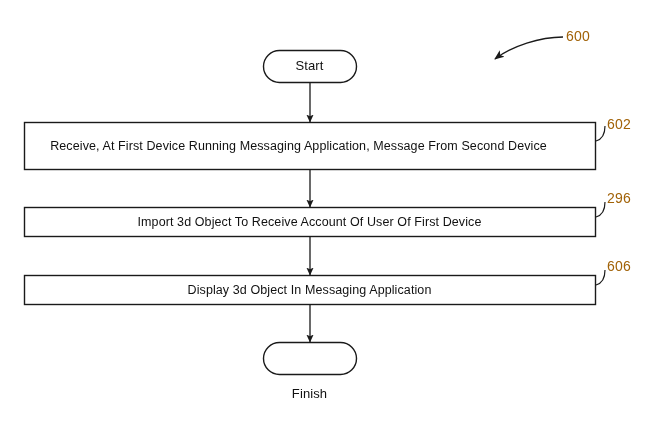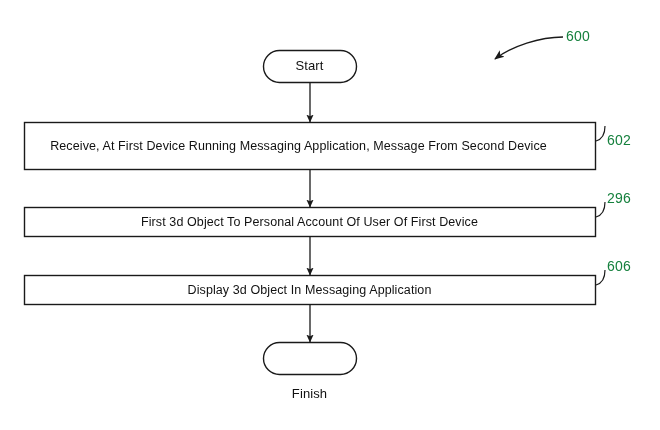--- a/index.html
+++ b/index.html
@@ -39,33 +39,33 @@
     box-sizing: border-box;
     pointer-events: none;
   }
   .terminator-text {
     font-size: 13px;
   }
   .ref-label {
     position: absolute;
     font-family: "Liberation Sans", sans-serif;
     font-size: 14px;
-    color: #15803d;
+    color: #a16207;
     letter-spacing: 0.2px;
     white-space: nowrap;
   }
   
   #text-step-1 { left: 13px; top: 122px; width: 571px; height: 47px; padding: 0 18px; }
   #text-step-2 { left: 24px; top: 207px; width: 571px; height: 29px; padding: 0 18px; }
   #text-step-3 { left: 24px; top: 275px; width: 571px; height: 29px; padding: 11px 18px; }
   #text-start  { left: 263px; top: 50px;  width: 93px; height: 32px; }
   #text-finish { left: 263px; top: 342px; width: 93px; height: 32px; margin-top: 36px; }
   
   #ref-figure { left: 566px; top: 28px; }
-  #ref-step-1 { left: 607px; top: 132px; }
+  #ref-step-1 { left: 607px; top: 116px; }
   #ref-step-2 { left: 607px; top: 190px; }
   #ref-step-3 { left: 607px; top: 258px; }
 </style>
 </head>
 <body>
 
 <div id="figure-root">
 
   <svg id="figure-svg" viewBox="0 0 660 430">
     <defs>
@@ -99,21 +99,21 @@
 
     <path d="M 596 141 C 603 139, 605 132, 605 126" fill="none" stroke="#1a1a1a" stroke-width="1.2"></path>
     <path d="M 596 217 C 603 215, 605 208, 605 202" fill="none" stroke="#1a1a1a" stroke-width="1.2"></path>
     <path d="M 596 285 C 603 283, 605 276, 605 270" fill="none" stroke="#1a1a1a" stroke-width="1.2"></path>
   </svg>
 
   <div class="node-text terminator-text" id="text-start">Start</div>
 
   <div class="node-text" id="text-step-1">Receive, At First Device Running Messaging Application, Message From Second Device</div>
 
-  <div class="node-text" id="text-step-2">First 3d Object To Personal Account Of User Of First Device</div>
+  <div class="node-text" id="text-step-2">Import 3d Object To Receive Account Of User Of First Device</div>
 
   <div class="node-text" id="text-step-3">Display 3d Object In Messaging Application</div>
 
   <div class="node-text terminator-text" id="text-finish">Finish</div>
 
   <div class="ref-label" id="ref-figure">600</div>
 
   <div class="ref-label" id="ref-step-1">602</div>
 
   <div class="ref-label" id="ref-step-2">296</div>

